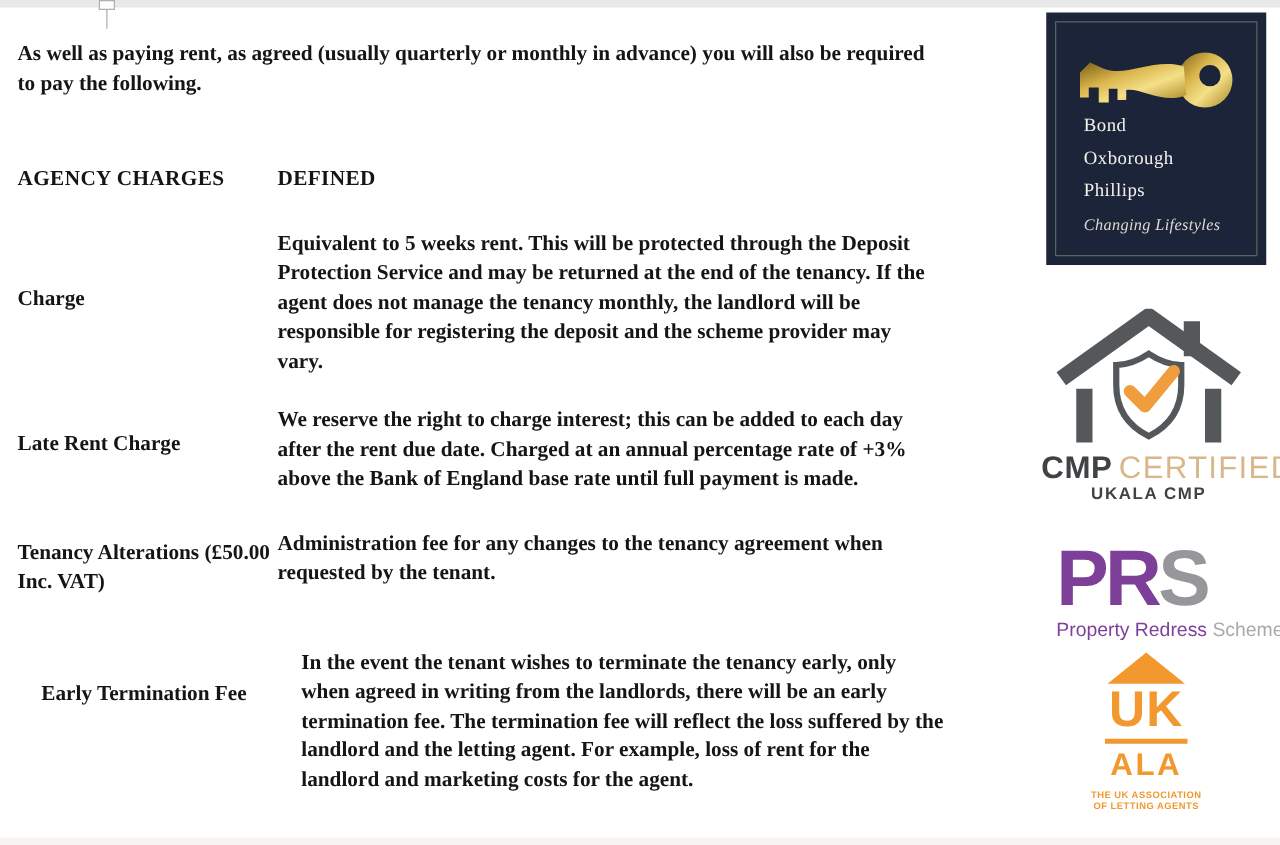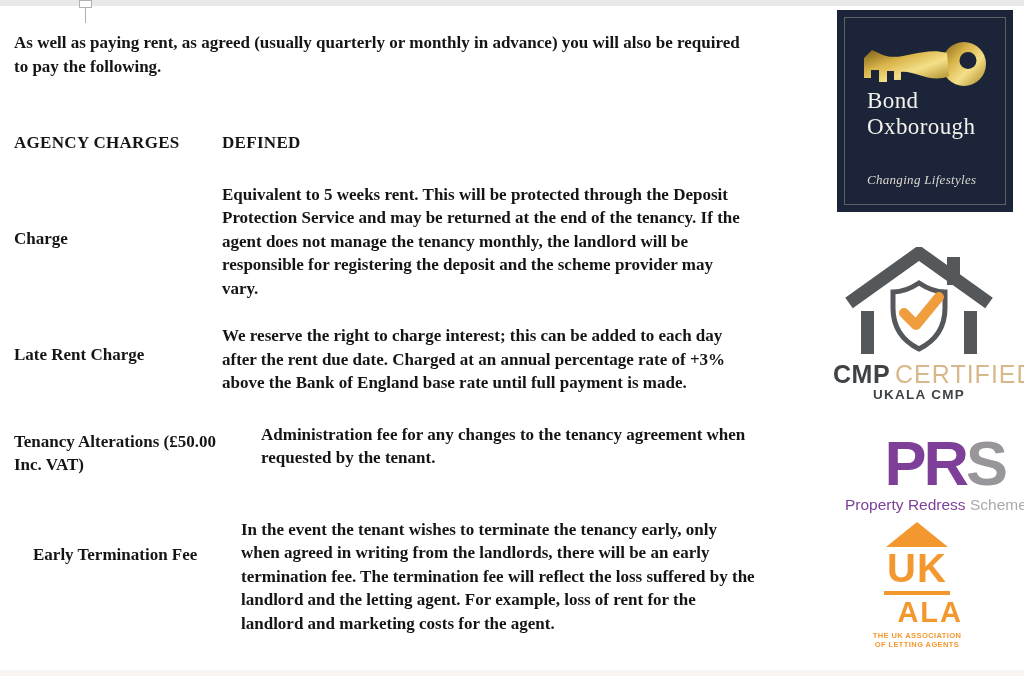--- a/index.html
+++ b/index.html
@@ -40,79 +40,78 @@
     font-size: 17px; line-height: 23.5px; font-weight: 700; color: #151515;
   }
   .tdef {
     width: 518px; flex: none;
     font-size: 17px; line-height: 23.5px; font-weight: 700; color: #151515;
   }
   .thead { margin-bottom: 28px; }
   .thead .tlabel, .thead .tdef { letter-spacing: 0.3px; }
   .row-deposit { margin-bottom: 24px; }
   .row-late    { margin-bottom: 28px; }
-  .row-alter   { margin-bottom: 41px; gap: 39px; }
+  .row-alter   { margin-bottom: 41px; }
   .pt44 { padding-top: 44px; }
   .pt19 { padding-top: 19px; }
   .pt7  { padding-top: 7px; }
   .pt25 { padding-top: 25px; margin-left: 19px; }
   
   .logo-bond {
     position: absolute; left: 837px; top: 10px; width: 176px; height: 202px;
     background: #1b2438;
   }
   .bond-border {
     position: absolute; left: 7px; top: 7px; right: 7px; bottom: 7px;
     border: 1px solid #57645f;
   }
   .bond-key { position: absolute; left: 24px; top: 30px; width: 134px; height: 52px; }
   .bond-name {
     position: absolute; left: 30px; top: 78px;
     font-family: "Liberation Serif", serif; font-weight: 400;
-    font-size: 23px; line-height: 26px; color: #f4f2ec; letter-spacing: 0.4px;
+    font-size: 15px; line-height: 26px; color: #f4f2ec; letter-spacing: 0.4px;
   }
   .bond-tagline {
     position: absolute; left: 30px; top: 162px;
     font-style: italic; font-size: 13px; color: #ded9d1; letter-spacing: 0.3px;
   }
   
   .logo-cmp {
     position: absolute; left: 833px; top: 247px; width: 172px;
     text-align: center; font-family: "Liberation Sans", sans-serif;
   }
   .cmp-house { display: block; margin: 0 auto; }
   .cmp-title { margin-top: 2px; font-size: 25px; line-height: 26px; white-space: nowrap; }
   .cmp-title-bold { font-weight: 700; color: #3f4346; letter-spacing: 0.5px; }
   .cmp-title-light { font-weight: 400; color: #d8b88a; margin-left: 5px; letter-spacing: 1px; }
   .cmp-sub { font-size: 13.5px; font-weight: 700; color: #3f4346; letter-spacing: 1.3px; }
   
   .logo-prs {
     position: absolute; left: 845px; top: 434px; width: 160px;
     font-family: "Liberation Sans", sans-serif;
-    text-align: right;
   }
   .prs-letters { font-size: 63px; line-height: 58px; font-weight: 700; letter-spacing: -3px; }
   .prs-p, .prs-r { color: #7d3f98; }
   .prs-s { color: #98969b; }
   .prs-tagline { margin-top: 4px; font-size: 15.5px; white-space: nowrap; }
   .prs-tag-purple { color: #7d3f98; font-weight: 400; }
   .prs-tag-gray { color: #aaa8ad; font-weight: 400; }
   
   .logo-ukala {
     position: absolute; left: 871px; top: 522px; width: 92px;
     text-align: center; font-family: "Liberation Sans", sans-serif; color: #f2982f;
   }
   .ukala-roof {
     width: 0; height: 0; margin: 0 auto 3px auto;
     border-left: 31px solid transparent; border-right: 31px solid transparent;
     border-bottom: 25px solid #f2982f;
   }
   .ukala-uk { font-size: 40px; line-height: 37px; font-weight: 700; letter-spacing: 1px; }
   .ukala-rule { width: 66px; height: 4px; background: #f2982f; margin: 4px auto; }
-  .ukala-ala { font-size: 29px; line-height: 27px; font-weight: 700; letter-spacing: 2px; text-align: right; }
+  .ukala-ala { font-size: 25px; line-height: 27px; font-weight: 700; letter-spacing: 2px; }
   .ukala-sub { margin-top: 5px; font-size: 7.5px; line-height: 9px; font-weight: 700; letter-spacing: 0.4px; }
 </style>
 </head>
 <body>
 
 <div class="page">
   <div class="top-strip"></div>
   <div class="cursor-box"></div>
   <div class="cursor-line"></div>
 
@@ -152,20 +151,21 @@
           <stop offset="1" stop-color="#a8841f"></stop>
         </linearGradient>
       </defs>
       <circle cx="103" cy="24" r="22" fill="url(#goldg)"></circle>
       <circle cx="107" cy="20.5" r="8.5" fill="#1b2438"></circle>
       <path d="M3,18 L11,10 L22,15 C40,22 62,6 86,13 L88,36 C70,44 52,30 40,32 L40,40 L33,40 L33,31 L26,31 L26,42 L18,42 L18,30 L10,30 L10,38 L3,38 Z" fill="url(#goldg)"></path>
     </svg>
     <div class="bond-name">
       <div>Bond</div>
       <div>Oxborough</div>
+      <div>Phillips</div>
     </div>
     <div class="bond-tagline">Changing Lifestyles</div>
   </div>
 
   <div class="logo-cmp">
     <svg class="cmp-house" width="152" height="112" viewBox="0 0 152 112">
       <rect x="104" y="10" width="13" height="28" fill="#54585b"></rect>
       <path d="M6,56 L76,6 L146,56" fill="none" stroke="#54585b" stroke-width="13"></path>
       <rect x="18" y="64" width="13" height="43" fill="#54585b"></rect>
       <rect x="121" y="64" width="13" height="43" fill="#54585b"></rect>

